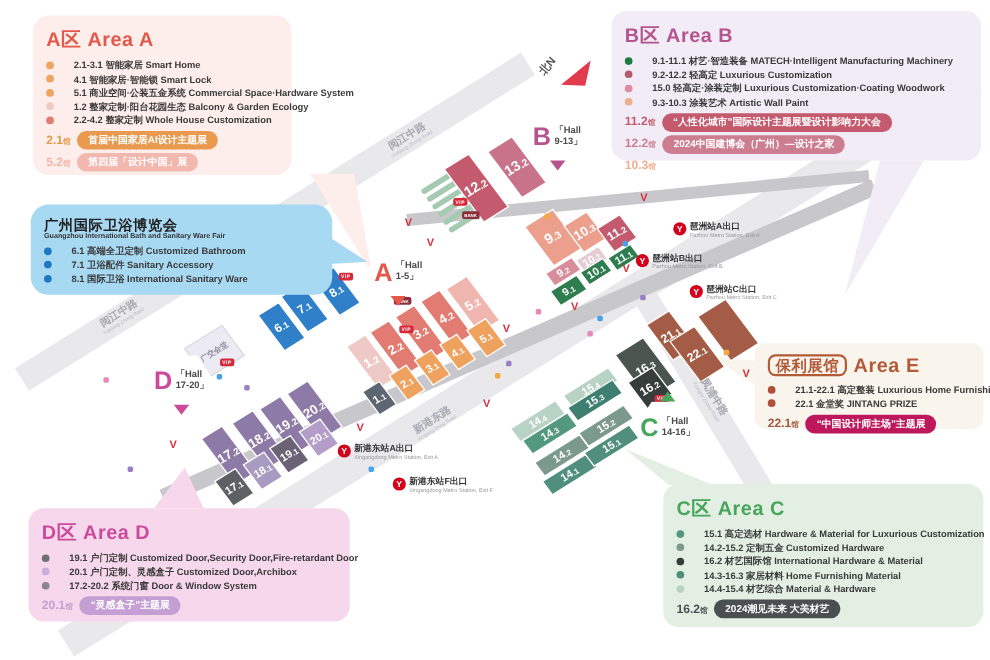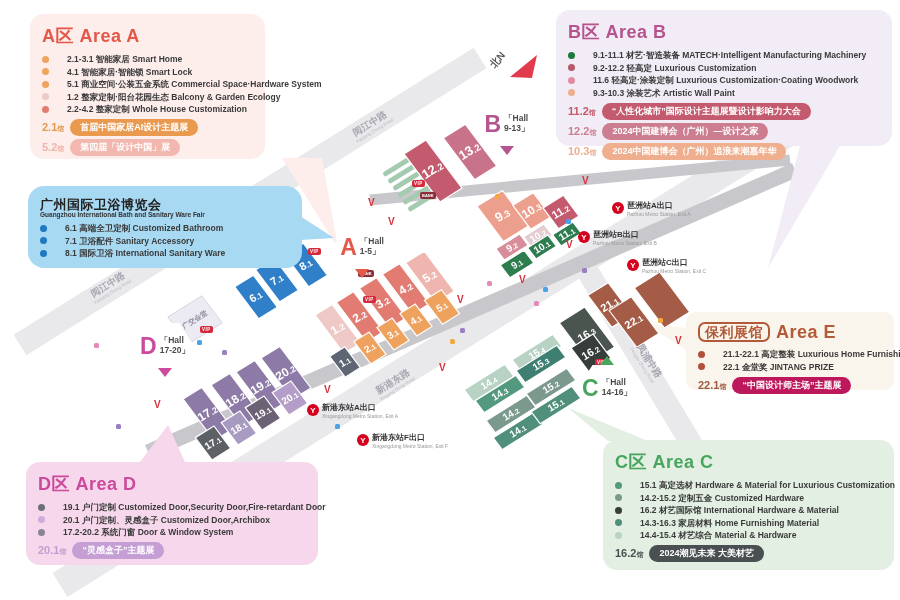--- a/index.html
+++ b/index.html
@@ -314,37 +314,36 @@
       <div class="legend-item">
         <span class="legend-dot" style="background: rgb(29, 122, 62);"></span>
         <span>9.1-11.1 材艺·智造装备 MATECH·Intelligent Manufacturing Machinery</span>
       </div>
       <div class="legend-item">
         <span class="legend-dot" style="background: rgb(182, 90, 107);"></span>
         <span>9.2-12.2 轻高定 Luxurious Customization</span>
       </div>
       <div class="legend-item">
         <span class="legend-dot" style="background: rgb(225, 139, 162);"></span>
-        <span>11.6 轻高定·涂装定制 Luxurious Customization·Coating Woodwork</span>
+        <span>15.0 轻高定·涂装定制 Luxurious Customization·Coating Woodwork</span>
       </div>
       <div class="legend-item">
         <span class="legend-dot" style="background: rgb(239, 174, 142);"></span>
         <span>9.3-10.3 涂装艺术 Artistic Wall Paint</span>
       </div>
       <div class="badge-row">
         <span class="badge-num" style="color: rgb(195, 90, 110);">11.2<small>馆</small></span>
         <span class="badge-pill" style="background: rgb(195, 90, 110);">“人性化城市”国际设计主题展暨设计影响力大会</span>
       </div>
       <div class="badge-row">
         <span class="badge-num" style="color: rgb(204, 126, 144);">12.2<small>馆</small></span>
         <span class="badge-pill" style="background: rgb(204, 126, 144);">2024中国建博会（广州）—设计之家</span>
       </div>
       <div class="badge-row">
         <span class="badge-num" style="color: rgb(239, 174, 142);">10.3<small>馆</small></span>
-        <span class="badge-pill" style="background: rgb(239, 174, 142);">2024中国建博会（广州）追浪来潮嘉年华</span>
       </div>
     </div>
   <div class="panel" style="left: 28px; top: 186px; width: 274px; height: 82px; border-radius: 16px; background: rgb(168, 217, 242);">
       <div class="panel-title" style="color: rgb(34, 34, 34); font-size: 13px; margin-bottom: 1px;"><span>广州国际卫浴博览会</span></div>
       <div class="panel-sub">Guangzhou International Bath and Sanitary Ware Fair</div>
       <div class="legend-item">
         <span class="legend-dot" style="background: rgb(31, 120, 192);"></span>
         <span>6.1 高端全卫定制 Customized Bathroom</span>
       </div>
       <div class="legend-item">

